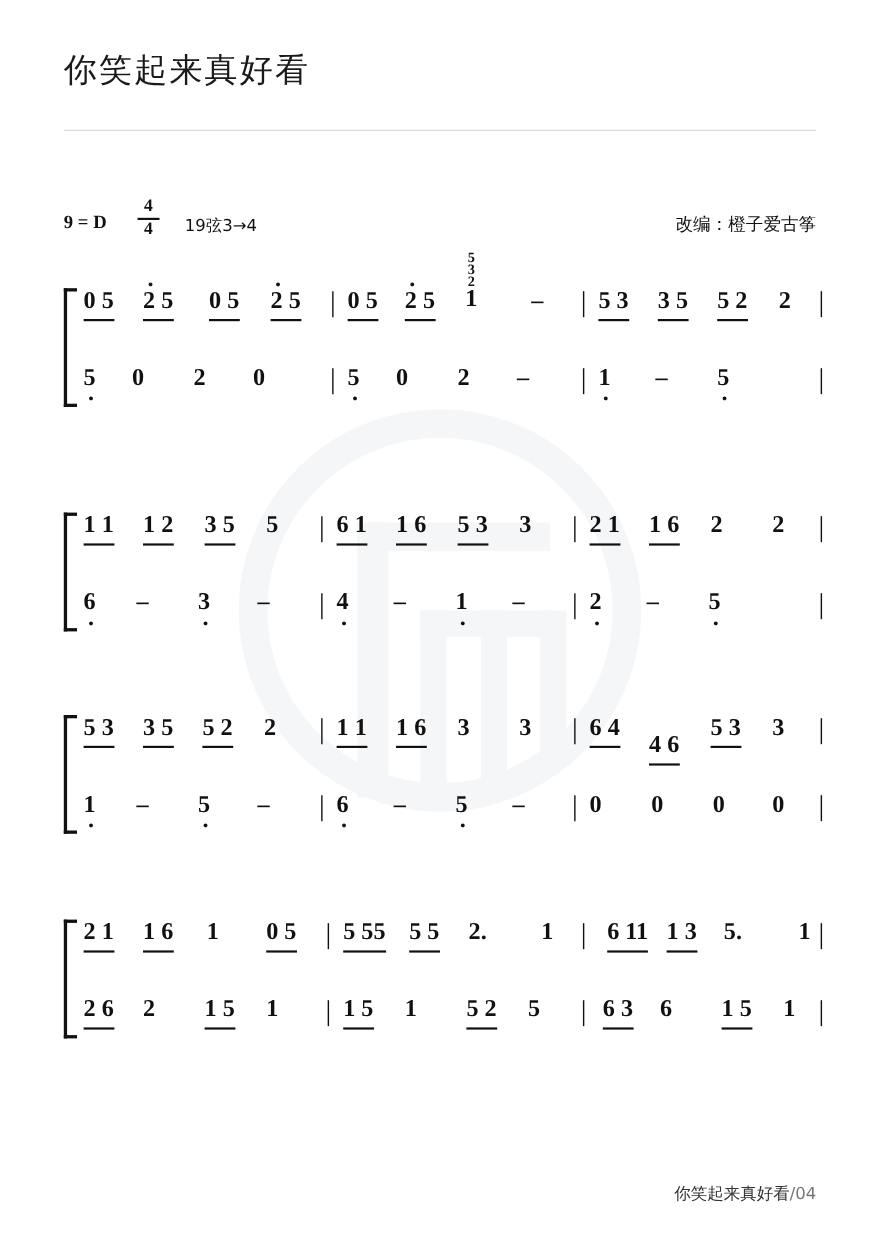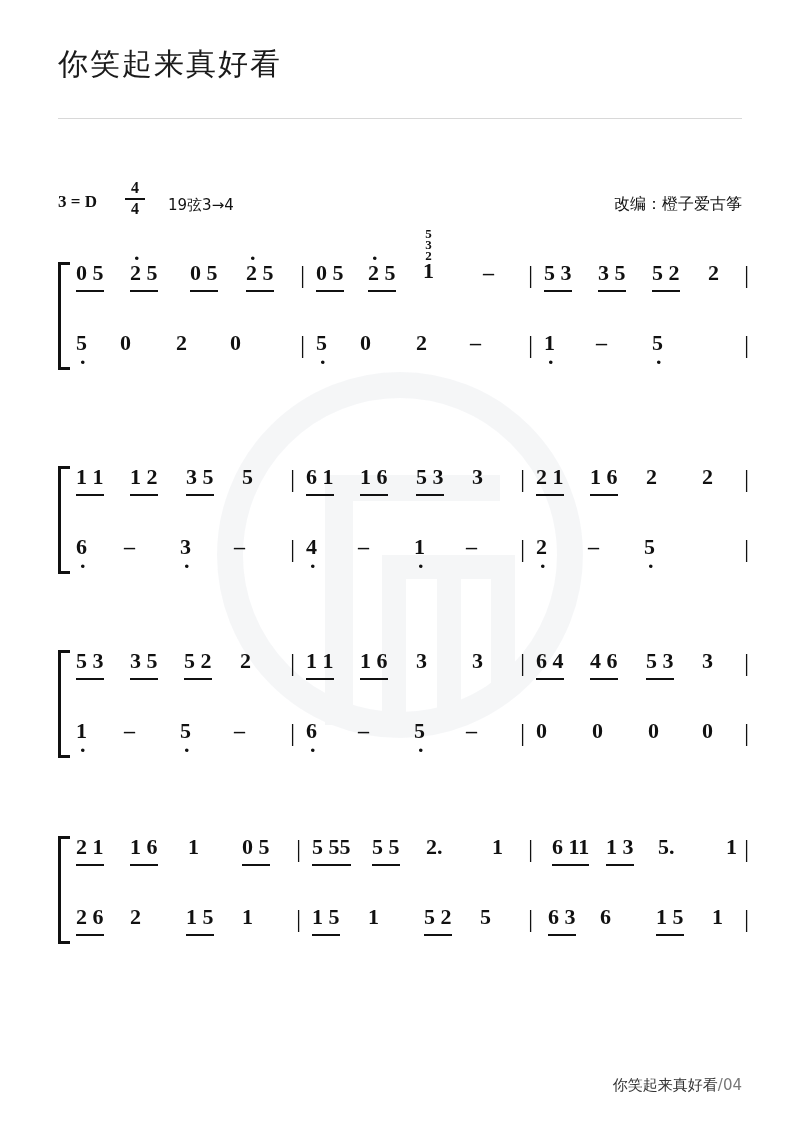--- a/index.html
+++ b/index.html
@@ -147,21 +147,21 @@
       <rect x="262" y="200" width="24" height="170"></rect>
       <rect x="207" y="200" width="118" height="24"></rect>
       <rect x="316" y="200" width="24" height="140"></rect>
     </g>
   </svg>
 </div>
 
 <div class="title">你笑起来真好看</div>
 <div class="title-rule"></div>
 
-<div class="key-sig">3 = D</div>
+<div class="key-sig">9 = D</div>
 <div class="meter">
   <span class="num">4</span>
   <span class="bar"></span>
   <span class="den">4</span>
 </div>
 <div class="tuning">19弦3→4</div>
 <div class="credit">改编：橙子爱古筝</div>
 
 <div id="systems-root">
     <div class="system" style="top: 262px;">
@@ -243,21 +243,21 @@
         <div class="notecell" style="left: 62px; top: 0px;">3 5<span class="underline-1" style="left: 0px; right: 0px; bottom: -8px;"></span></div>
         <div class="notecell" style="left: 116px; top: 0px;">5 2<span class="underline-1" style="left: 0px; right: 0px; bottom: -8px;"></span></div>
         <div class="notecell" style="left: 172px; top: 0px;">2</div>
         <div class="notecell barline" style="left: 222px; top: 0px;">|</div>
         <div class="notecell" style="left: 238px; top: 0px;">1 1<span class="underline-1" style="left: 0px; right: 0px; bottom: -8px;"></span></div>
         <div class="notecell" style="left: 292px; top: 0px;">1 6<span class="underline-1" style="left: 0px; right: 0px; bottom: -8px;"></span></div>
         <div class="notecell" style="left: 348px; top: 0px;">3</div>
         <div class="notecell" style="left: 404px; top: 0px;">3</div>
         <div class="notecell barline" style="left: 452px; top: 0px;">|</div>
         <div class="notecell" style="left: 468px; top: 0px;">6 4<span class="underline-1" style="left: 0px; right: 0px; bottom: -8px;"></span></div>
-        <div class="notecell" style="left: 522px; top: 0px;">4 6<span class="underline-1" style="left: 0px; right: 0px; bottom: -8px;"></span></div>
+        <div class="notecell" style="left: 522px; top: 16px;">4 6<span class="underline-1" style="left: 0px; right: 0px; bottom: -8px;"></span></div>
         <div class="notecell" style="left: 578px; top: 0px;">5 3<span class="underline-1" style="left: 0px; right: 0px; bottom: -8px;"></span></div>
         <div class="notecell" style="left: 634px; top: 0px;">3</div>
         <div class="notecell barline" style="left: 676px; top: 0px;">|</div>
       </div>
       <div class="staff-row" style="margin-left: 10px; padding-top: 28px;">
         <div class="notecell" style="left: 8px; top: 0px;">1<span style="position: absolute; left: 4px; top: 14px; font-size: 22px;">.</span></div>
         <div class="notecell" style="left: 56px; top: 0px;">–</div>
         <div class="notecell" style="left: 112px; top: 0px;">5<span style="position: absolute; left: 4px; top: 14px; font-size: 22px;">.</span></div>
         <div class="notecell" style="left: 166px; top: 0px;">–</div>
         <div class="notecell barline" style="left: 222px; top: 0px;">|</div>

